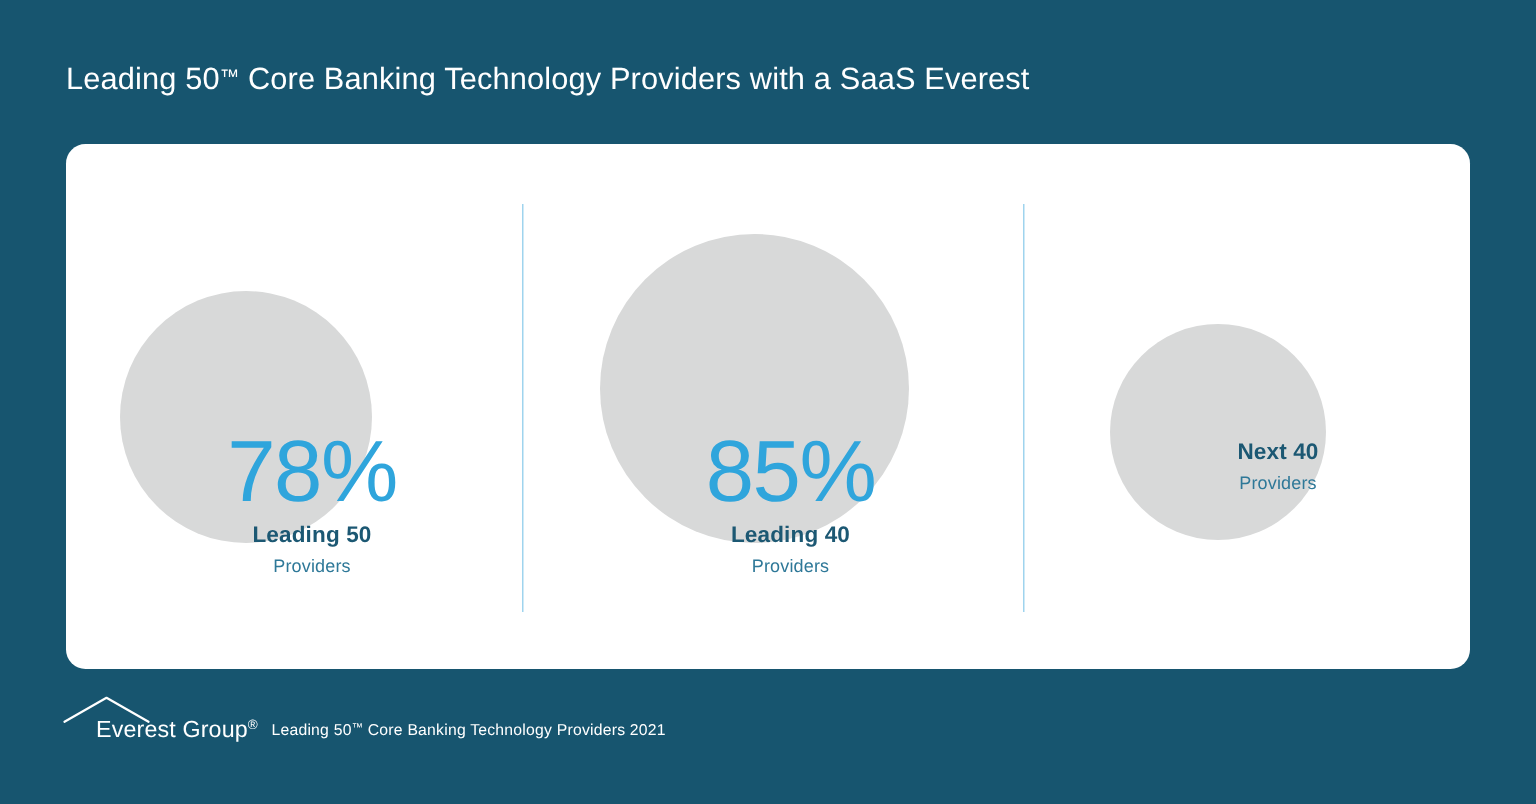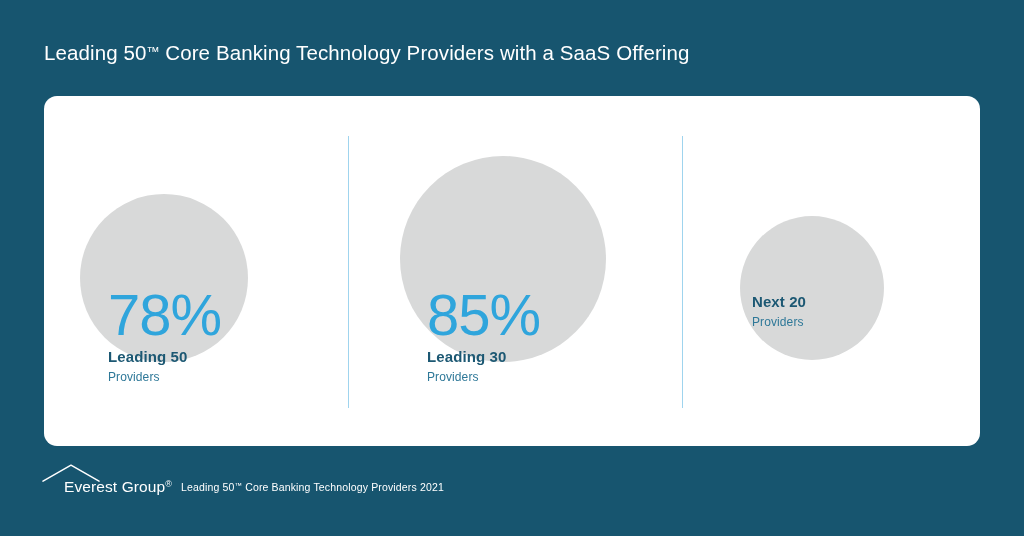--- a/index.html
+++ b/index.html
@@ -85,20 +85,21 @@
     width: 206px; height: 206px;
   }
   
   .panel.p3 .bubble {
     left: 57px; top: 120px;
     width: 144px; height: 144px;
   }
 
   .stat {
     position: absolute;
+    text-align: center;
     line-height: 1;
   }
   .panel.p1 .stat { left: 64px;  top: 191px; width: 200px; }
   .panel.p2 .stat { left: 78px;  top: 191px; width: 200px; }
   .panel.p3 .stat { left: 69px;  top: 191px; width: 200px; }
 
   .stat-value {
     display: block;
     font-size: 58px;
     font-weight: 300;
@@ -176,49 +177,49 @@
   .footer-caption .tm {
     font-size: 7.5px;
     vertical-align: 3px;
   }
 </style>
 </head>
 <body>
 
 <div class="slide">
 
-  <div class="slide-title"><span>Leading 50</span><span class="tm">™</span><span> Core Banking Technology Providers with a SaaS Offering</span></div>
+  <div class="slide-title"><span>Leading 50</span><span class="tm">™</span><span> Core Banking Technology Providers with a SaaS Everest</span></div>
 
   <div class="card">
 
     <div class="divider d1"></div>
     <div class="divider d2"></div>
 
     <div class="panel p1">
       <div class="bubble"></div>
       <div class="stat">
         <span class="stat-value"><span>78</span><span class="pct">%</span></span>
         <span class="stat-label">Leading 50</span>
         <span class="stat-sub">Providers</span>
       </div>
     </div>
 
     <div class="panel p2">
       <div class="bubble"></div>
       <div class="stat">
         <span class="stat-value"><span>85</span><span class="pct">%</span></span>
-        <span class="stat-label">Leading 30</span>
+        <span class="stat-label">Leading 40</span>
         <span class="stat-sub">Providers</span>
       </div>
     </div>
 
     <div class="panel p3">
       <div class="bubble"></div>
       <div class="stat">
-        <span class="stat-label">Next 20</span>
+        <span class="stat-label">Next 40</span>
         <span class="stat-sub">Providers</span>
       </div>
     </div>
 
   </div>
 
   <div class="footer">
     <div class="logo">
       <span class="logo-mark">
         <svg width="60" height="18" viewBox="0 0 60 18" fill="none" aria-hidden="true">

